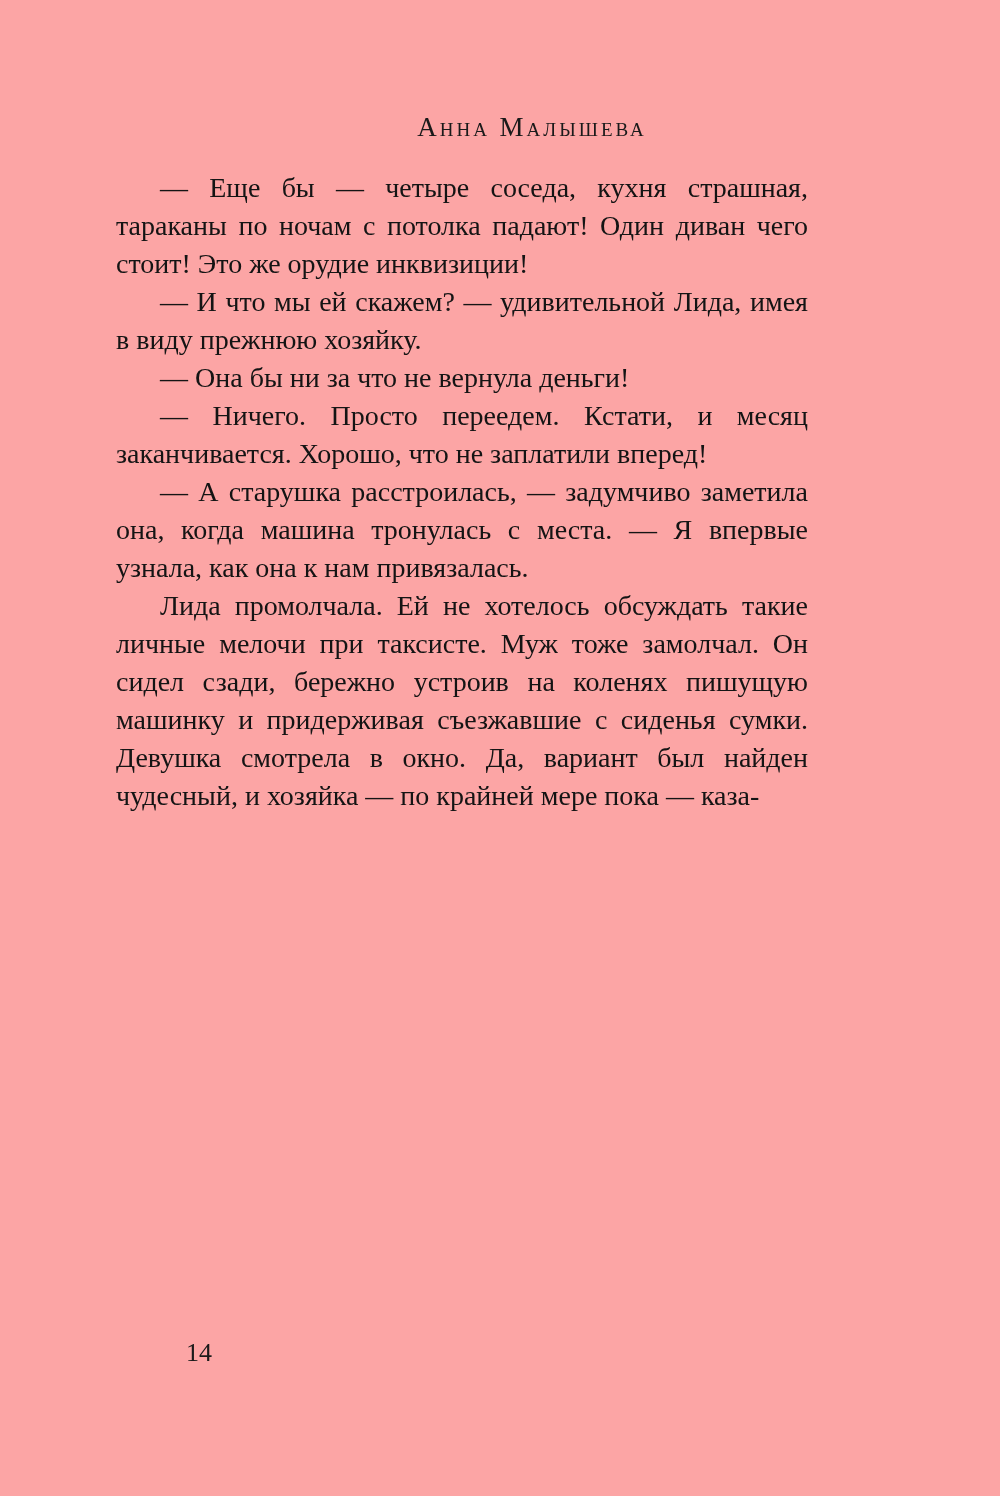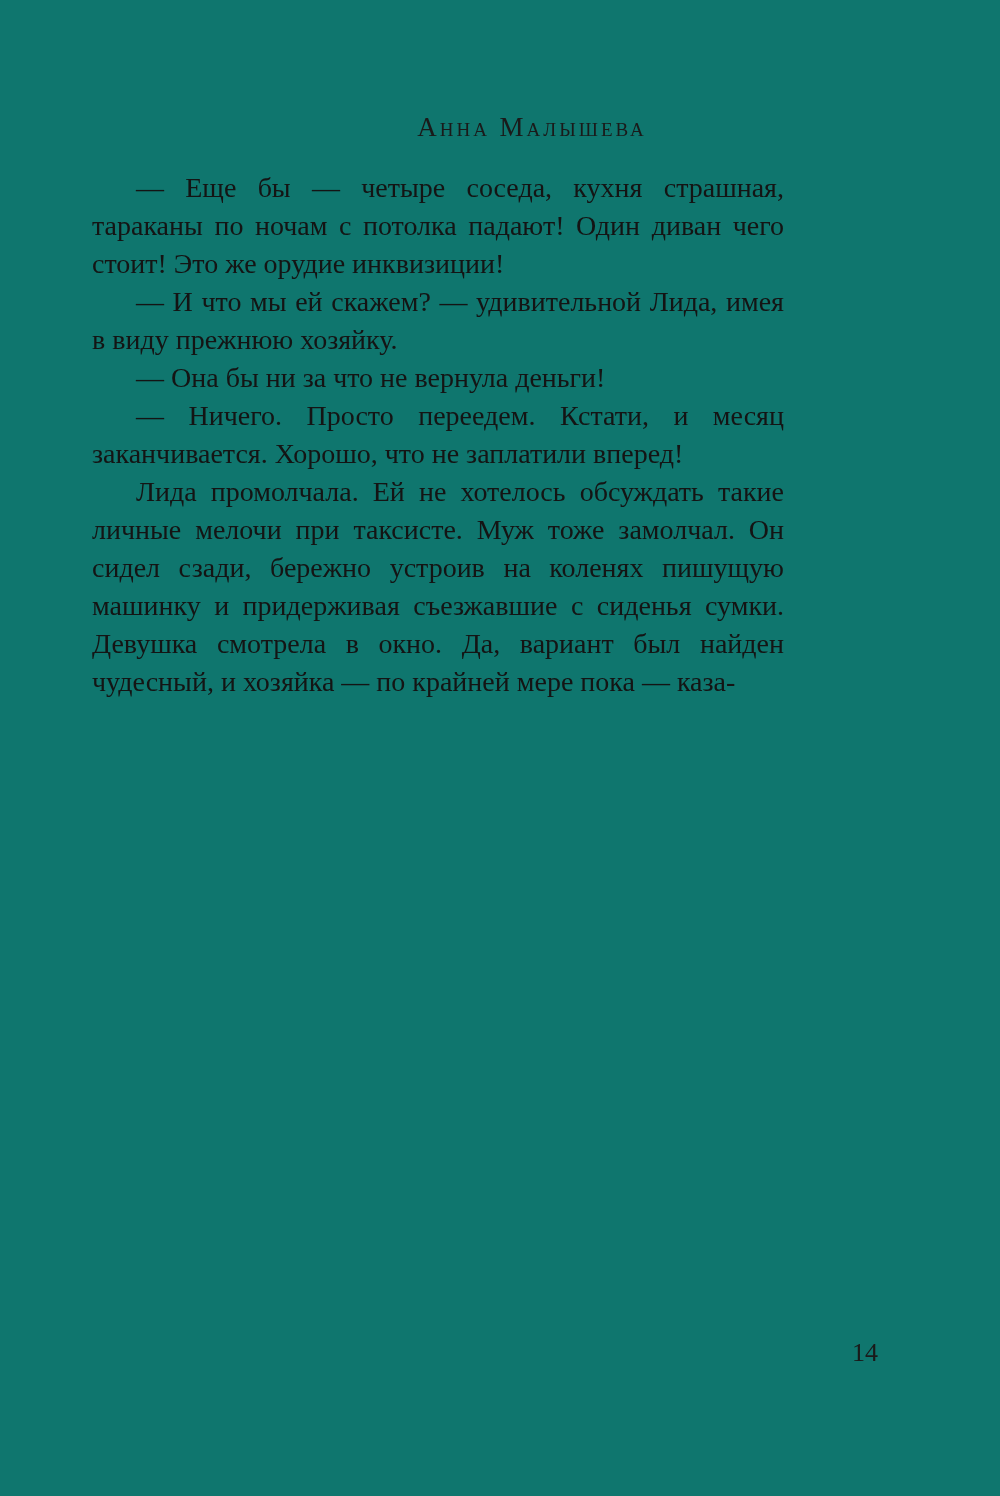--- a/index.html
+++ b/index.html
@@ -4,70 +4,71 @@
 <style>
   html, body {
     margin: 0;
     padding: 0;
     background: #ffffff;
   }
   .page {
     position: relative;
     width: 1000px;
     height: 1496px;
-    background: #0f766e;
+    background: #fca5a5;
     font-family: "Liberation Serif", "DejaVu Serif", serif;
     color: #111111;
     overflow: hidden;
     box-sizing: border-box;
   }
   .running-header {
     margin-top: 112px;
     margin-left: 186px;
     width: 692px;
     text-align: center;
     font-size: 27px;
     font-variant: small-caps;
     letter-spacing: 3px;
     color: #1a1a1a;
   }
   .text-block {
     margin-top: 26px;
-    margin-left: 92px;
+    margin-left: 116px;
     width: 692px;
     text-align: justify;
     font-size: 28px;
     line-height: 38px;
     color: #141414;
   }
   .text-block p {
     margin: 0;
     padding: 0;
     text-indent: 44px;
   }
   .page-number {
     position: absolute;
     top: 1338px;
     left: 186px;
     width: 692px;
-    text-align: right;
+    text-align: left;
     font-size: 26px;
     color: #1a1a1a;
   }
 </style>
 </head>
 <body>
 
 <div class="page">
 
   <div class="running-header">Анна Малышева</div>
 
   <div class="text-block">
       <p>— Еще бы — четыре соседа, кухня страшная, тараканы по ночам с потолка падают! Один диван чего стоит! Это же орудие инквизиции!</p>
       <p>— И что мы ей скажем? — удивительной Лида, имея в виду прежнюю хозяйку.</p>
       <p>— Она бы ни за что не вернула деньги!</p>
       <p>— Ничего. Просто переедем. Кстати, и месяц заканчивается. Хорошо, что не заплатили вперед!</p>
+      <p>— А старушка расстроилась, — задумчиво заметила она, когда машина тронулась с места. — Я впервые узнала, как она к нам привязалась.</p>
       <p>Лида промолчала. Ей не хотелось обсуждать такие личные мелочи при таксисте. Муж тоже замолчал. Он сидел сзади, бережно устроив на коленях пишущую машинку и придерживая съезжавшие с сиденья сумки. Девушка смотрела в окно. Да, вариант был найден чудесный, и хозяйка — по крайней мере пока — каза-</p>
     </div>
 
   <div class="page-number">14</div>
 
 </div>
 
 </body></html>

